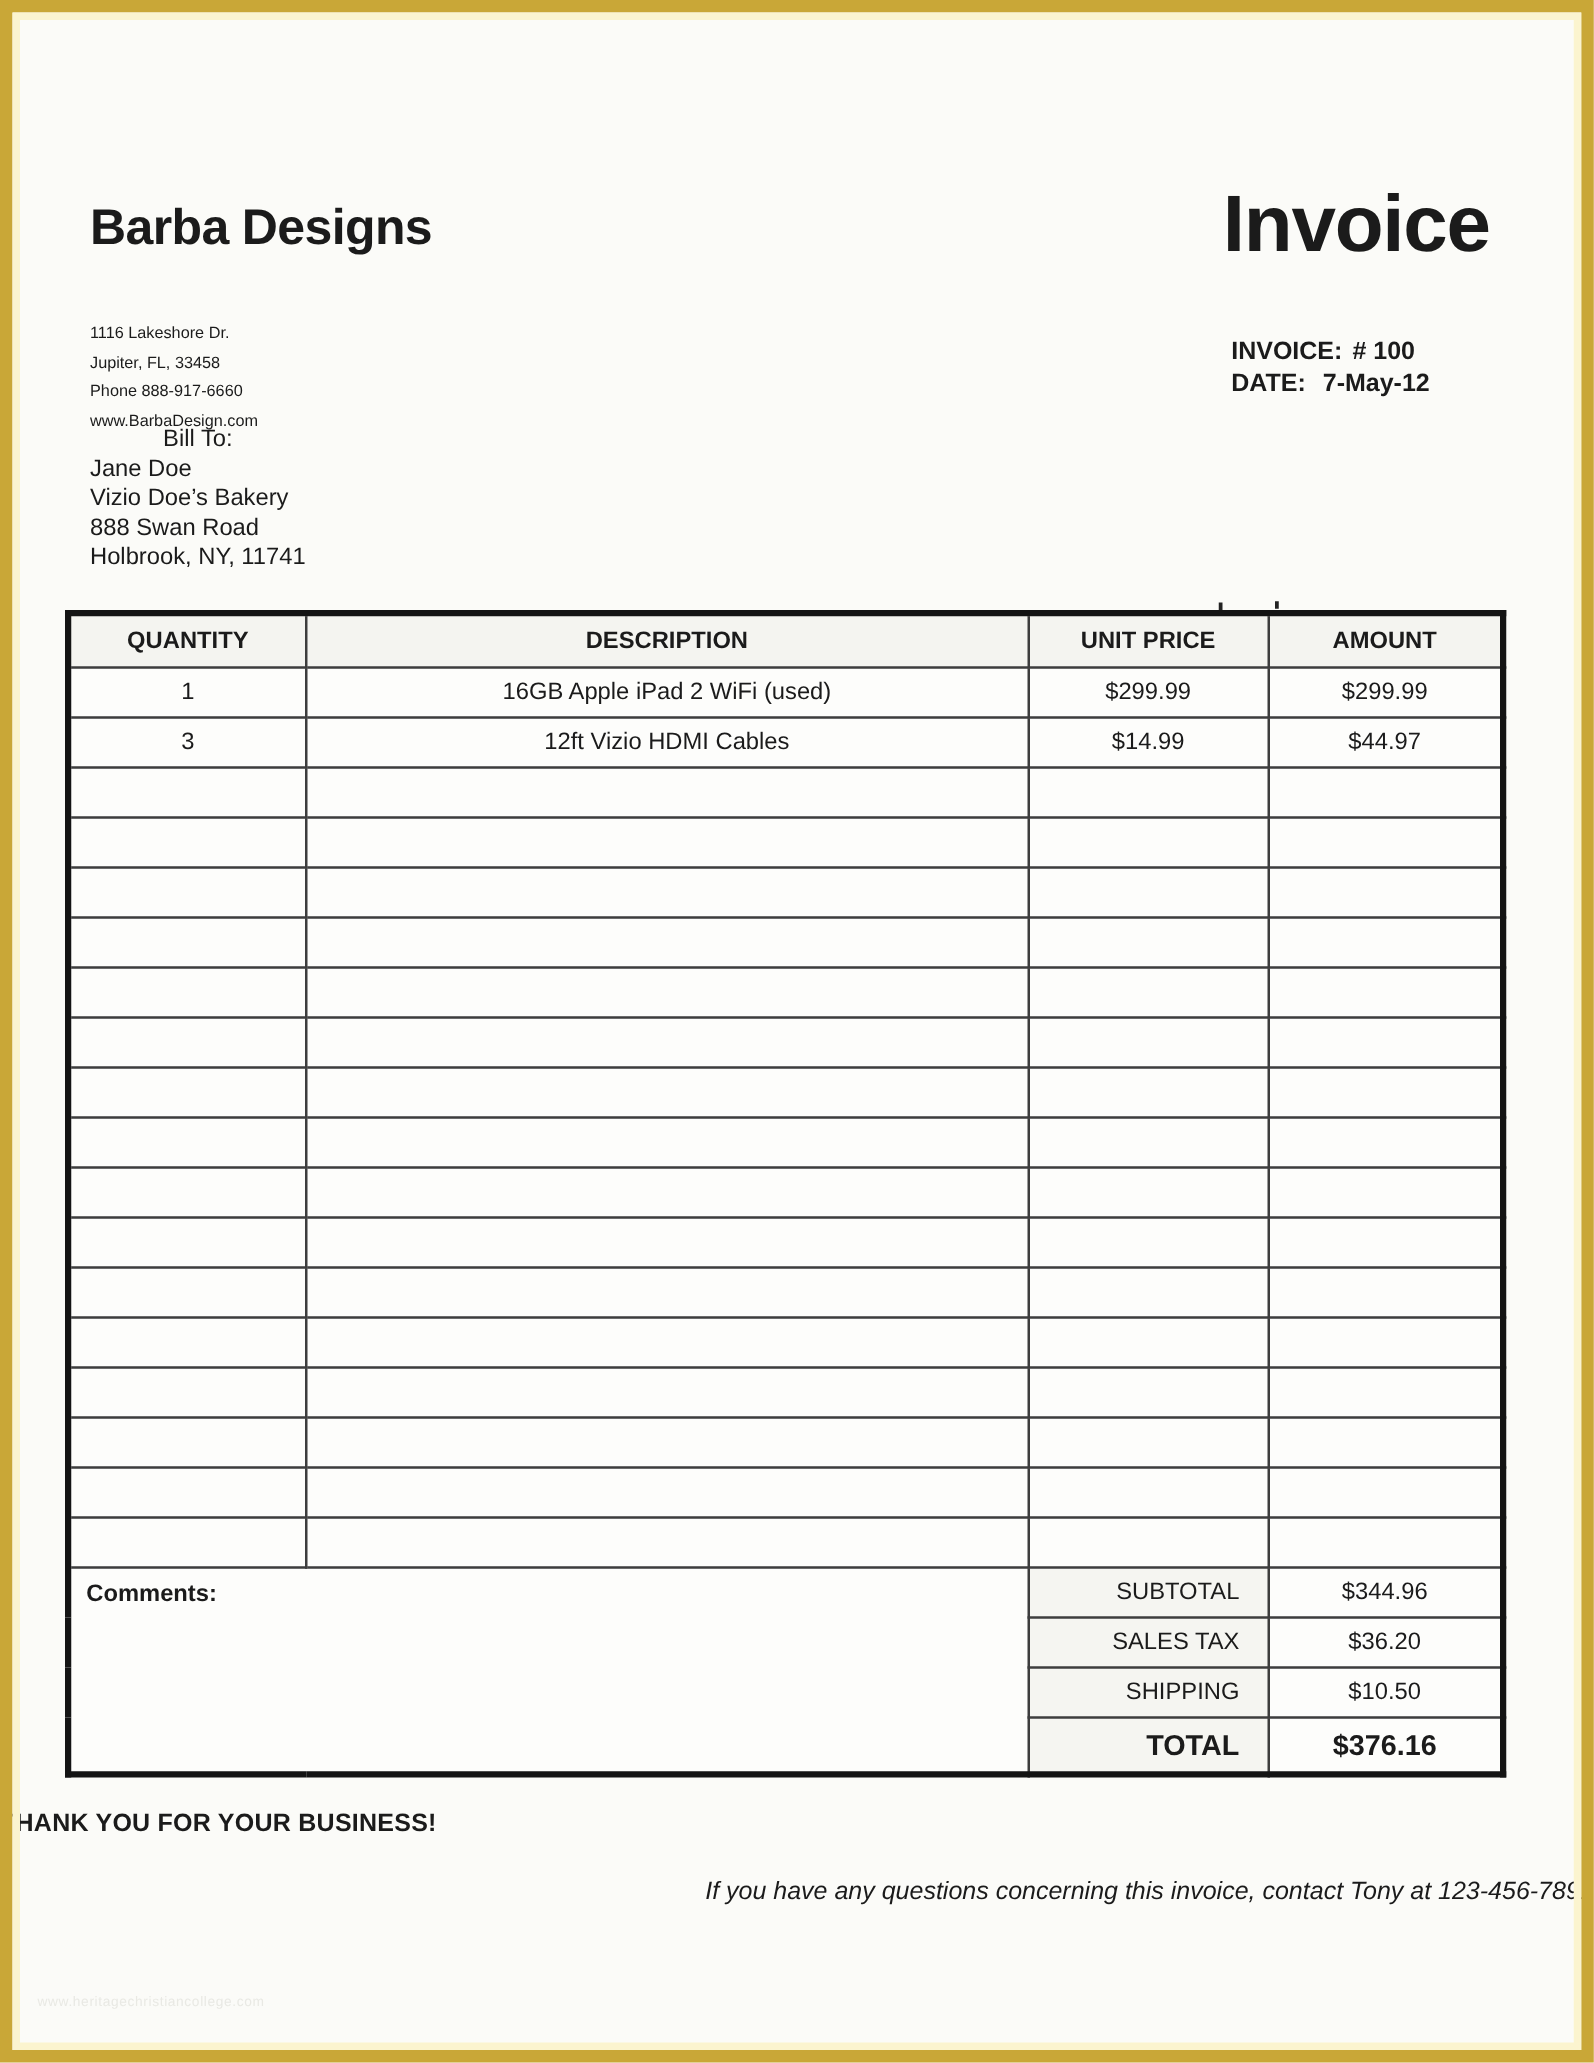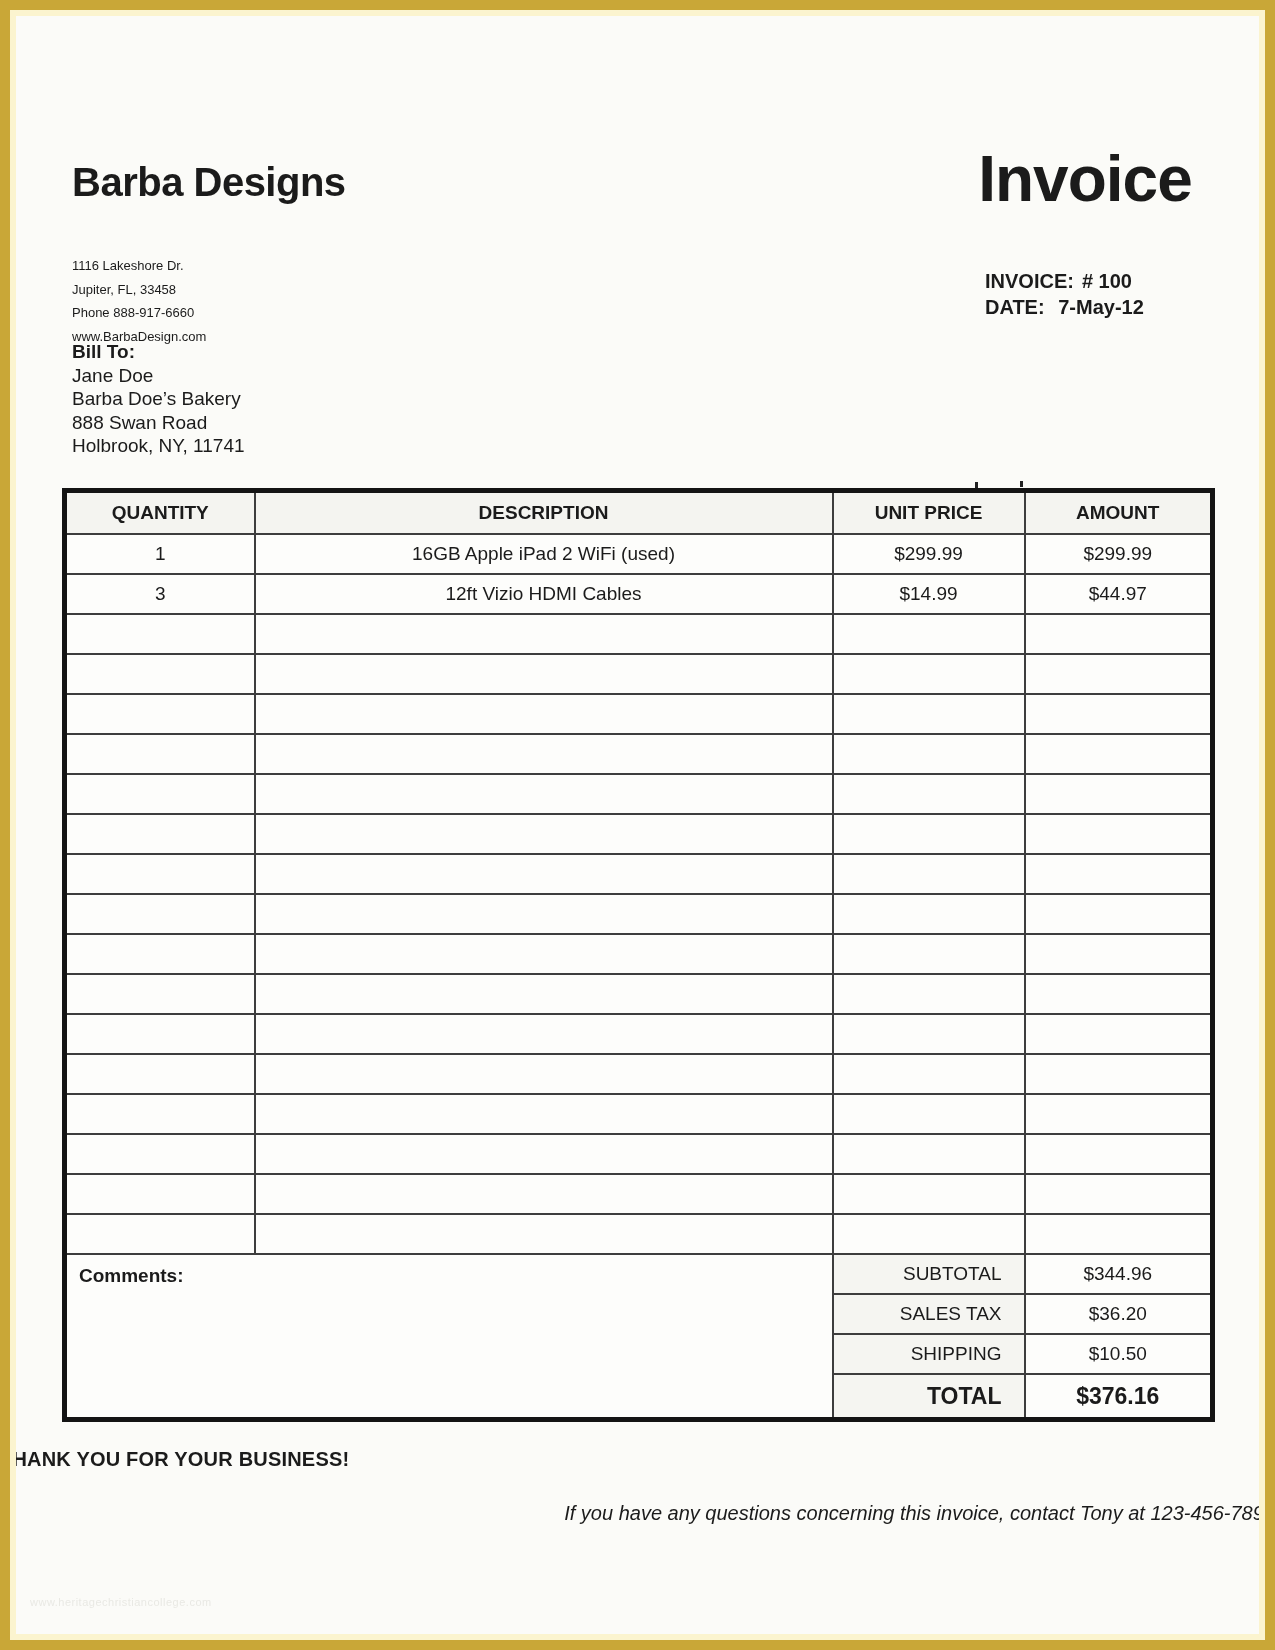--- a/index.html
+++ b/index.html
@@ -13,29 +13,29 @@
   
   .frame-gold{position:absolute;inset:0;border:10px solid var(--gold,#c9a737);pointer-events:none;z-index:5;}
   .frame-pale{position:absolute;inset:10px;border:6px solid var(--pale,#fbf4cf);pointer-events:none;z-index:5;}
 
   .abs{position:absolute;}
 
   
   .company-name{left:72px;top:160px;font-size:40px;font-weight:bold;letter-spacing:-0.5px;}
   .company-address{left:72px;top:224px;font-size:13px;line-height:23.5px;margin-top:30px;}
   .billto{left:72px;top:340px;font-size:19px;line-height:23.5px;}
-  .billto .bold{font-weight:bold;}
+  .billto .bold{font-weight:normal;text-align:center;}
 
   
   .invoice-title{left:960px;top:142px;width:250px;text-align:center;font-size:64px;font-weight:bold;letter-spacing:-1px;}
   .invoice-meta{left:985px;top:268px;font-size:20px;font-weight:bold;line-height:26px;}
   .invoice-meta .lbl{display:inline-block;min-width:0;margin-right:8px;}
 
   
-  .inv-table-wrap{left:62px;top:488px;width:992px;}
+  .inv-table-wrap{left:52px;top:488px;width:992px;}
   table.inv{
     width:1148px;border-collapse:collapse;table-layout:fixed;
     border:5px solid #141414;
   }
   table.inv col.c-qty{width:190px;}
   table.inv col.c-desc{width:578px;}
   table.inv col.c-unit{width:192px;}
   table.inv col.c-amt{width:188px;}
   table.inv th, table.inv td{
     border:2px solid #3d3d3d;
@@ -85,21 +85,21 @@
 <div class="abs invoice-title">Invoice</div>
 <div class="abs invoice-meta">
   <div><span class="lbl">INVOICE:</span><span># 100</span></div>
   <div><span class="lbl">DATE:</span> <span>7-May-12</span></div>
 </div>
 
 <div class="abs billto">
   <div class="bold">Bill To:</div>
   <div>
       <div>Jane Doe</div>
-      <div>Barba Doe’s Bakery</div>
+      <div>Vizio Doe’s Bakery</div>
       <div>888 Swan Road</div>
       <div>Holbrook, NY, 11741</div>
     </div>
 </div>
 
 <div class="abs inv-table-wrap">
   <table class="inv">
     <colgroup>
         <col class="c-qty">
         <col class="c-desc">

